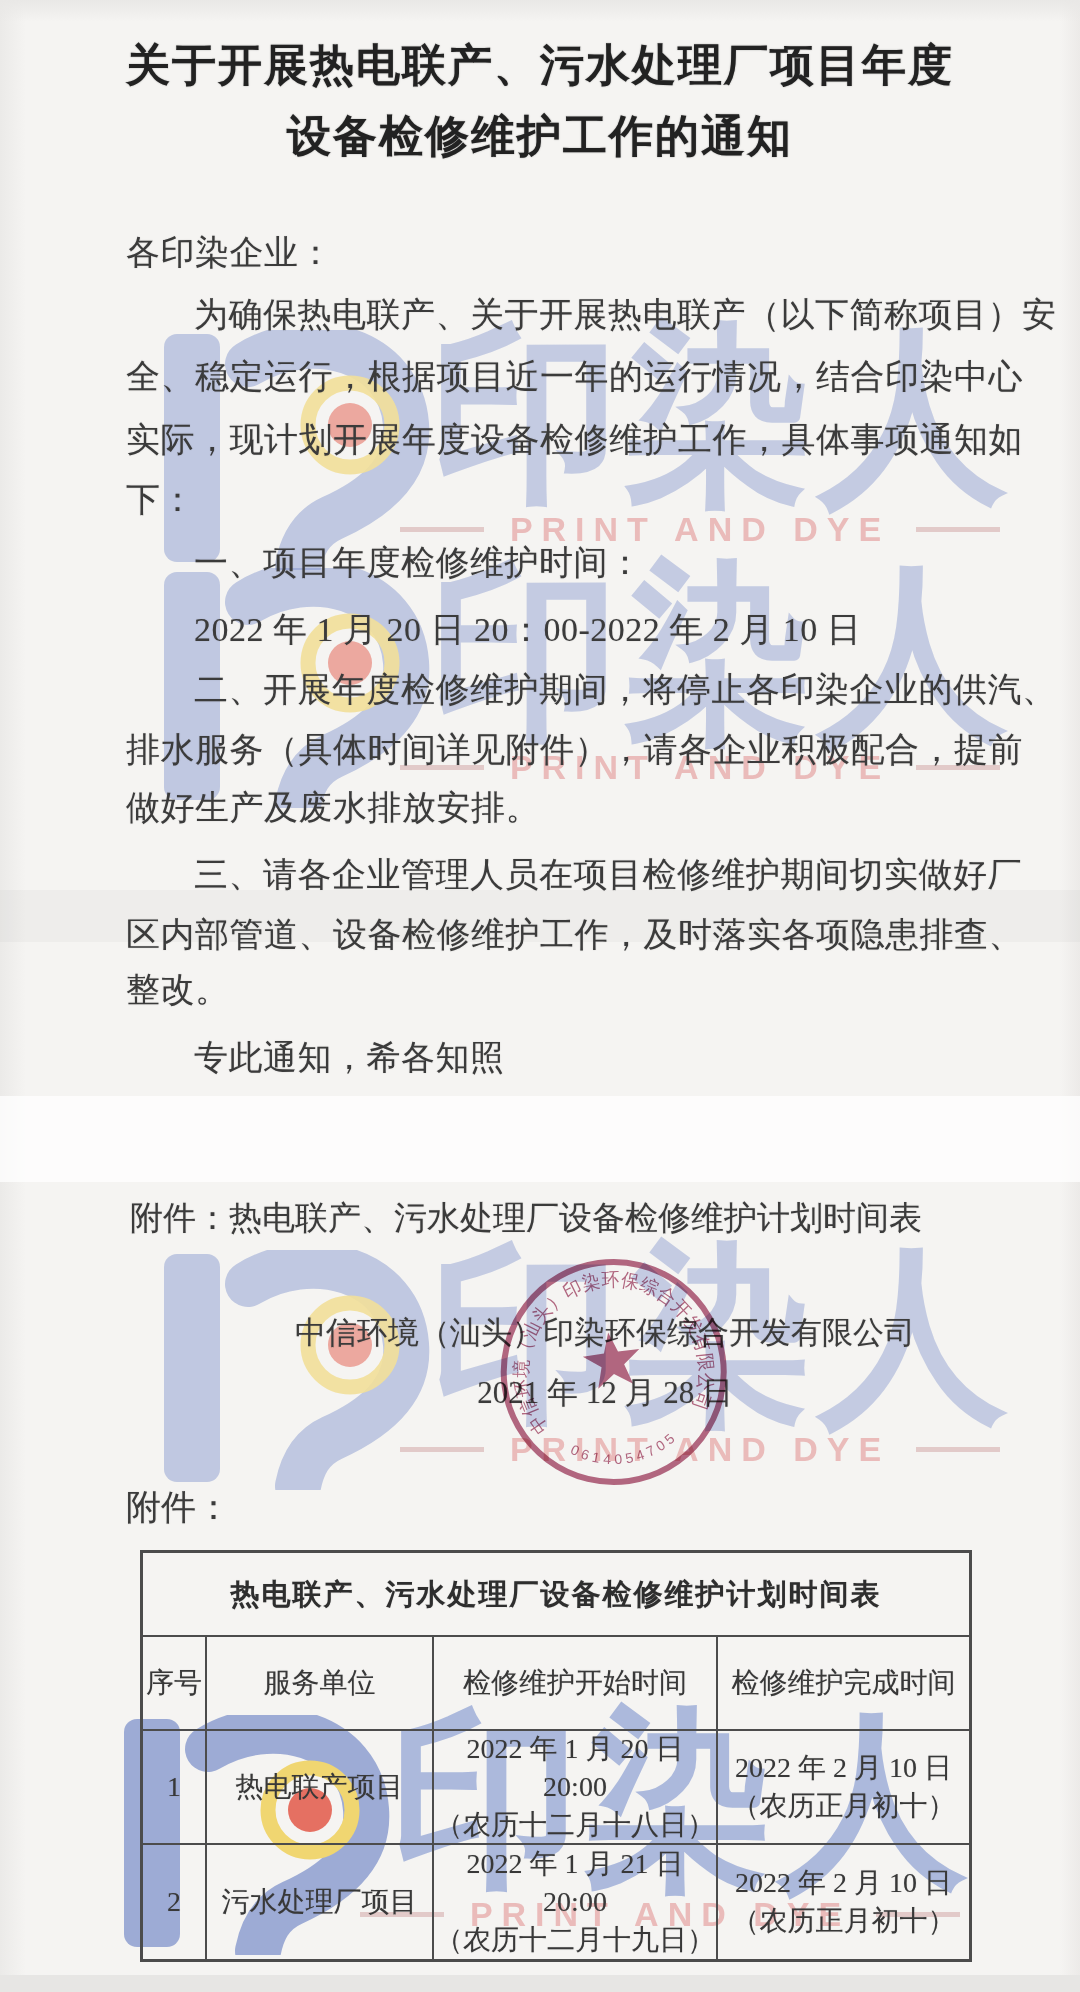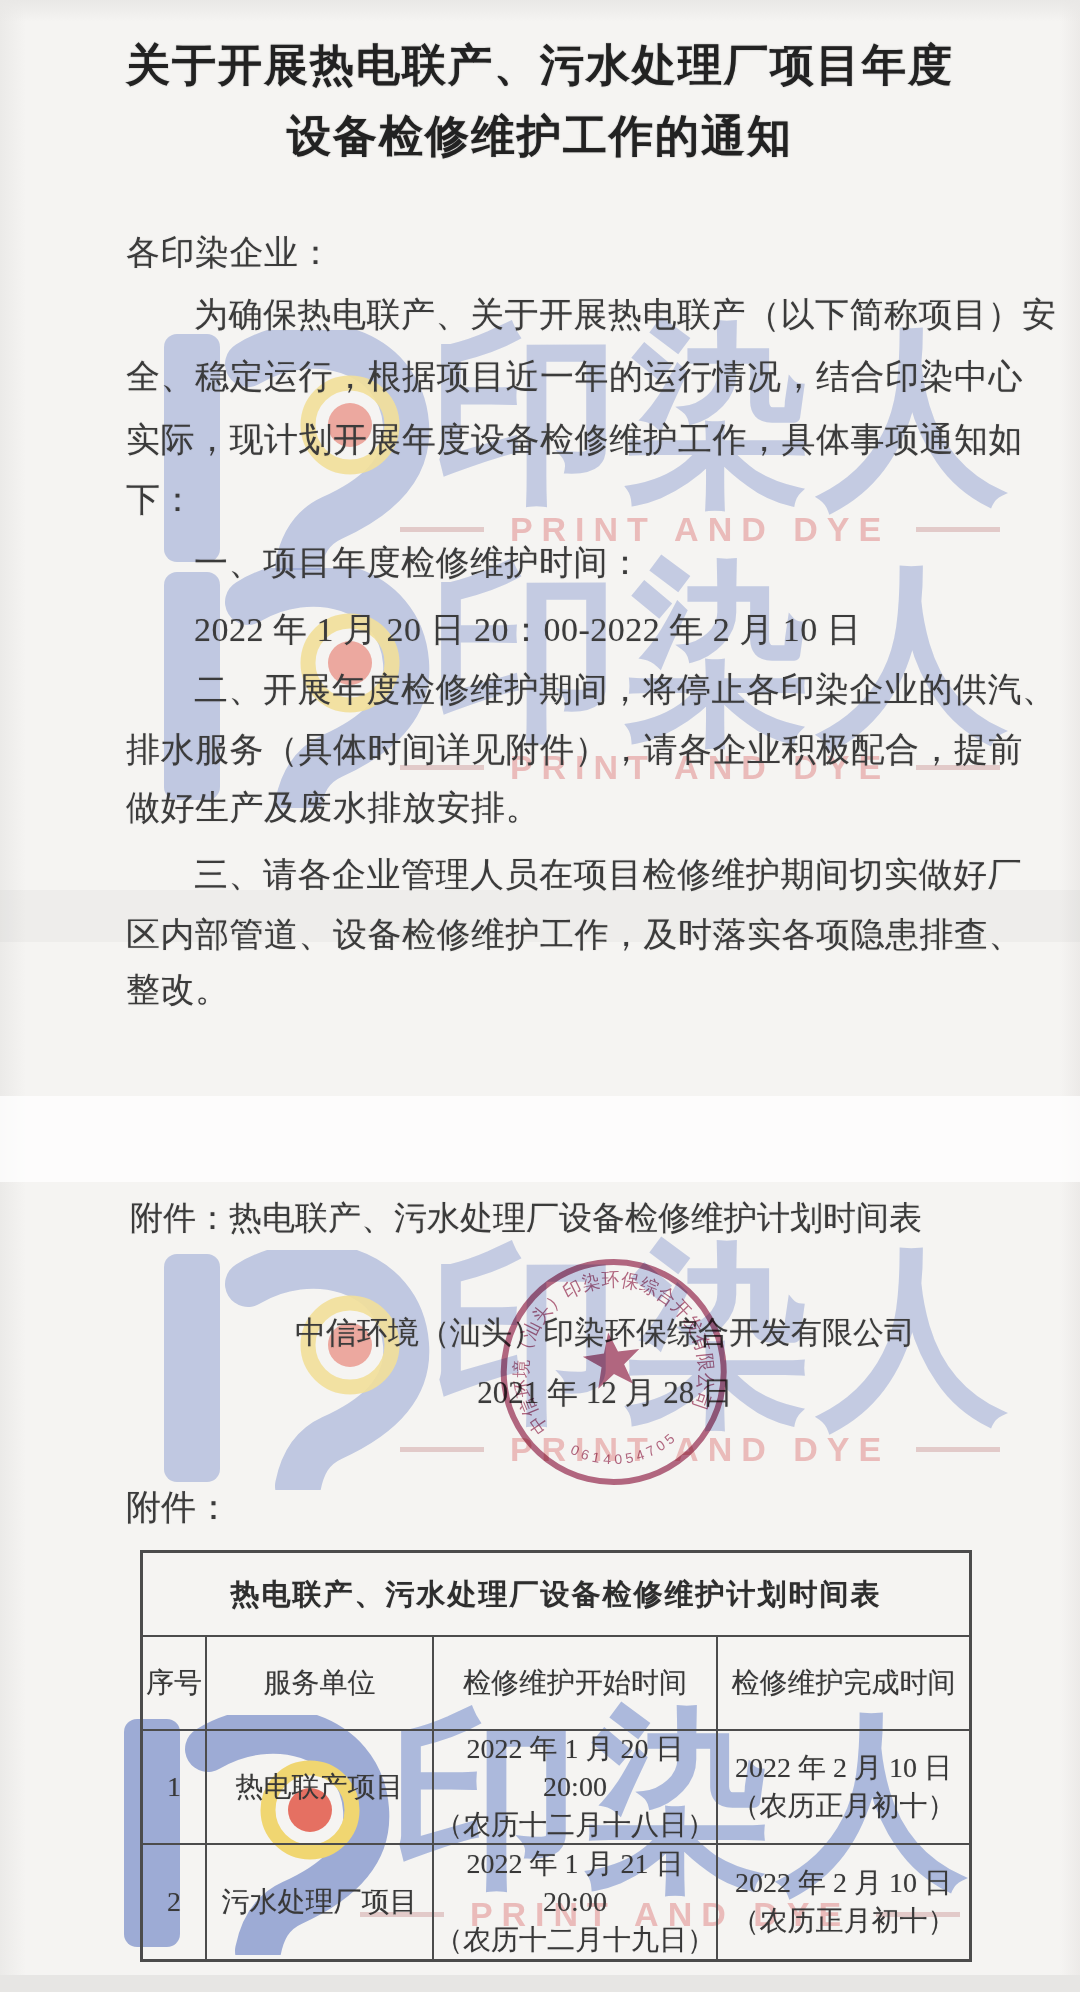--- a/index.html
+++ b/index.html
@@ -139,20 +139,21 @@
   <div class="bline" style="top:419px;">实际，现计划开展年度设备检修维护工作，具体事项通知如</div>
   <div class="bline" style="top:479px;">下：</div>
   <div class="bline ind" style="top:542px;">一、项目年度检修维护时间：</div>
   <div class="bline ind" style="top:609px;">2022 年 1 月 20 日 20：00-2022 年 2 月 10 日</div>
   <div class="bline ind" style="top:669px;">二、开展年度检修维护期间，将停止各印染企业的供汽、</div>
   <div class="bline" style="top:729px;">排水服务（具体时间详见附件），请各企业积极配合，提前</div>
   <div class="bline" style="top:787px;">做好生产及废水排放安排。</div>
   <div class="bline ind" style="top:854px;">三、请各企业管理人员在项目检修维护期间切实做好厂</div>
   <div class="bline" style="top:914px;">区内部管道、设备检修维护工作，及时落实各项隐患排查、</div>
   <div class="bline" style="top:969px;">整改。</div>
+  <div class="bline ind" style="top:1037px;">专此通知，希各知照</div>
 
   <div class="sig" style="left:130px;top:1196px;font-size:33px;">附件：热电联产、污水处理厂设备检修维护计划时间表</div>
   <div class="sig" style="left:285px;top:1312px;width:640px;text-align:center;">中信环境（汕头）印染环保综合开发有限公司</div>
   <div class="sig" style="left:285px;top:1372px;width:640px;text-align:center;">2021 年 12 月 28 日</div>
   <div class="sig" style="left:126px;top:1484px;font-size:35px;">附件：</div>
 
   <div class="atable">
     <div class="tcell ttitle">热电联产、污水处理厂设备检修维护计划时间表</div>
 
     <div class="tcell thead">序号</div>

